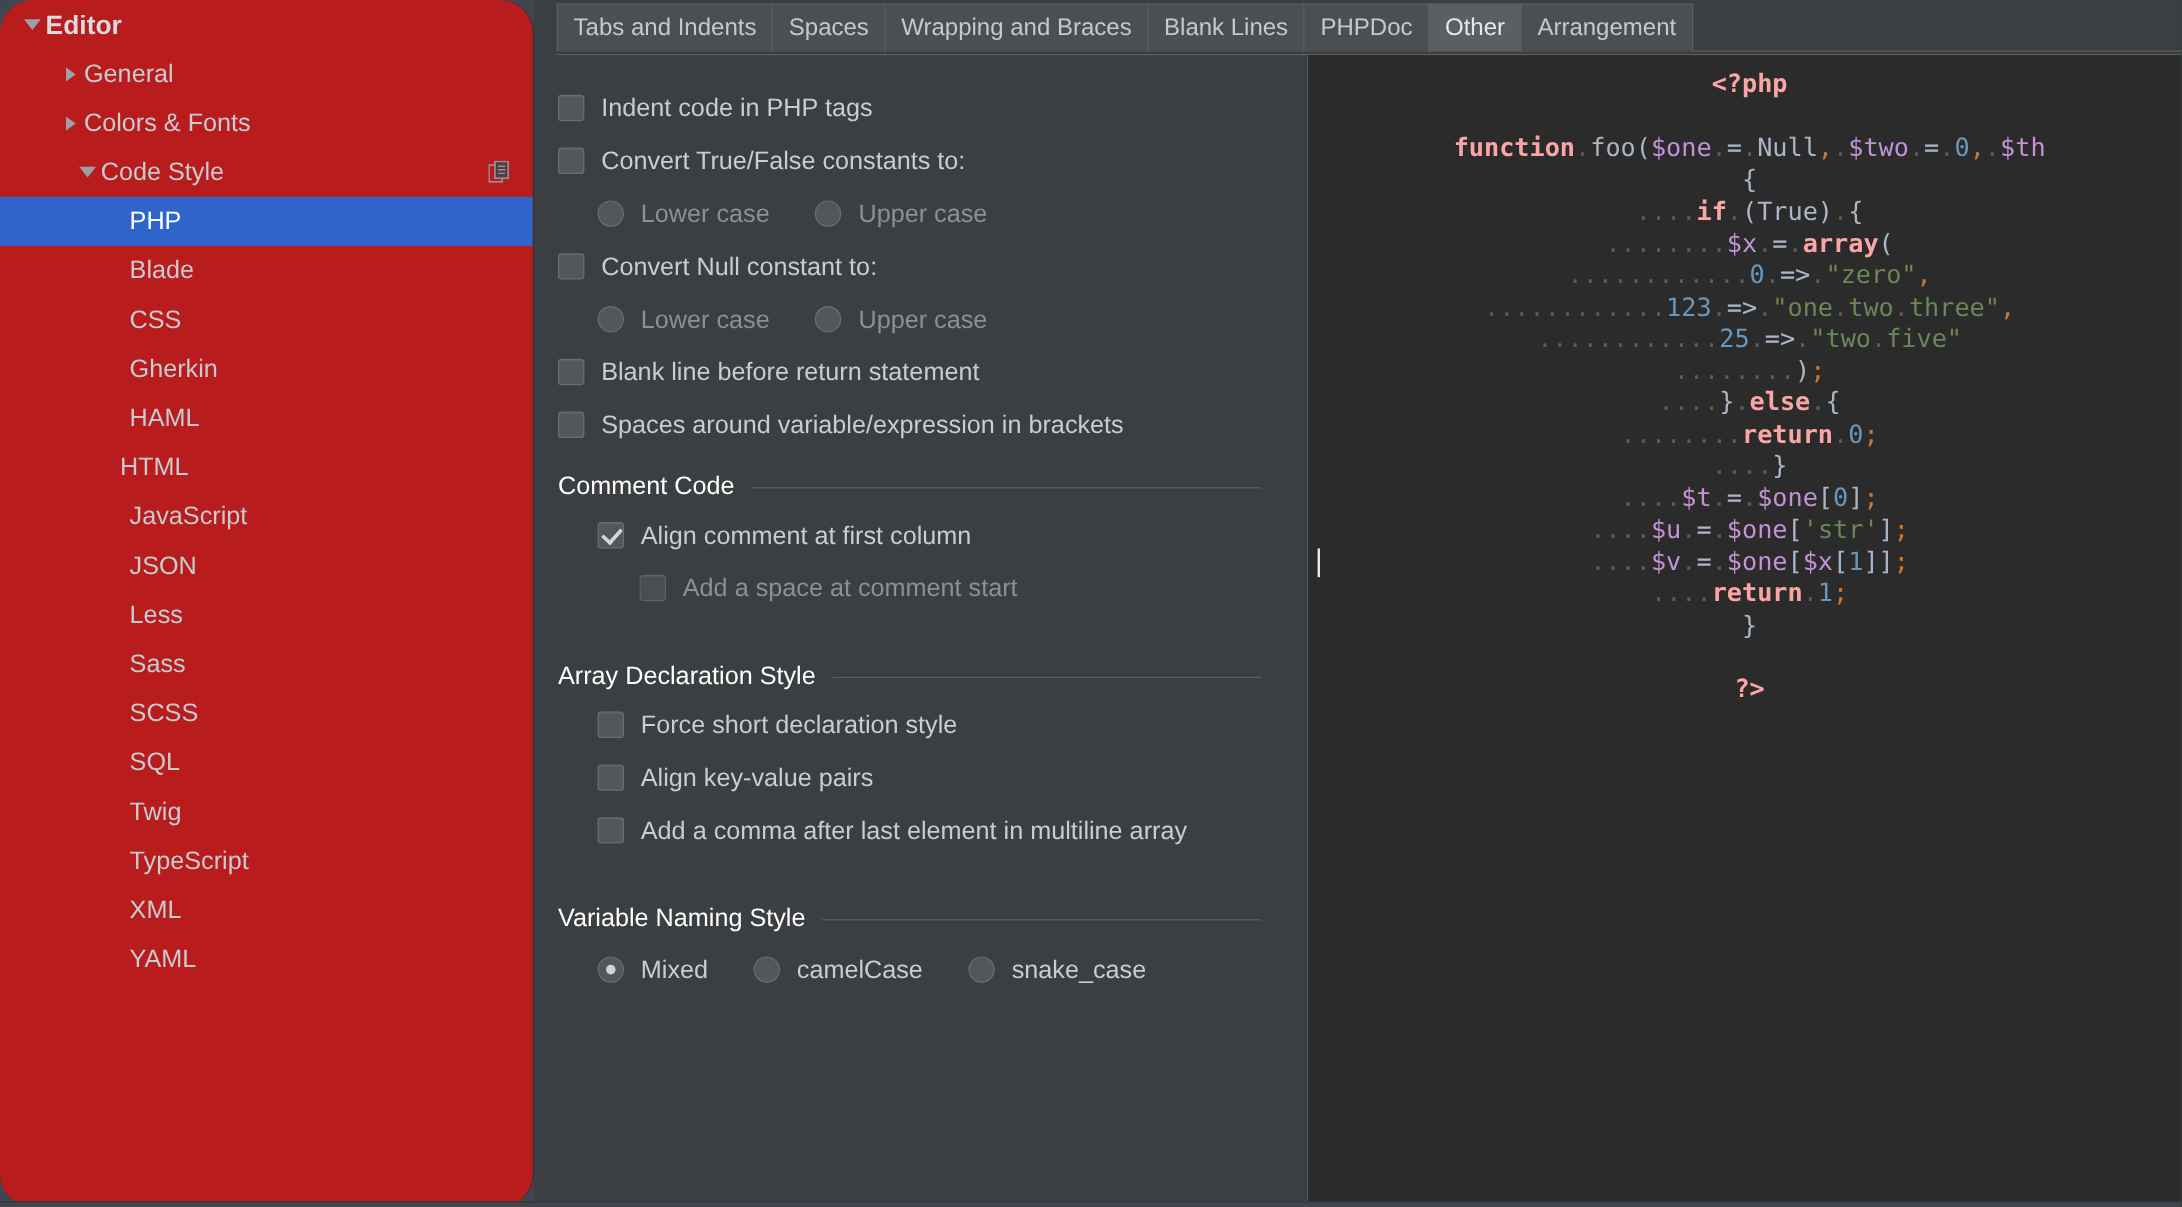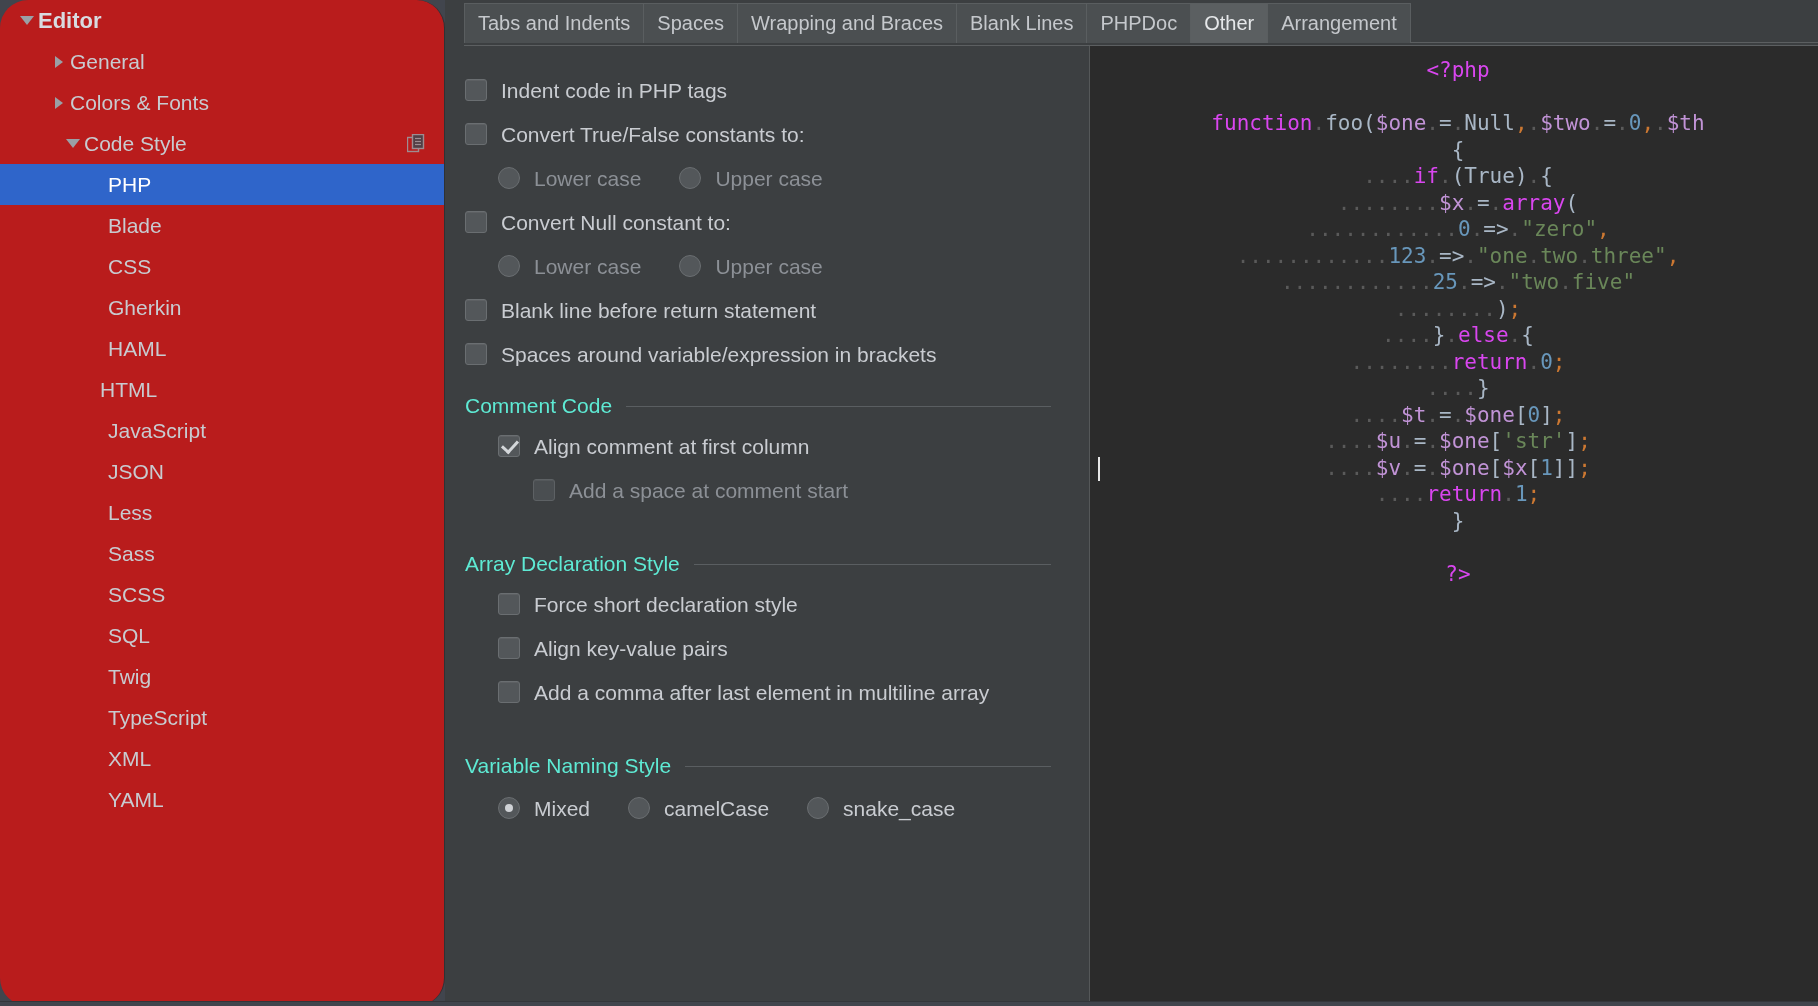--- a/index.html
+++ b/index.html
@@ -206,21 +206,21 @@
 
   .group-hdr {
     display: flex;
     align-items: center;
     margin: 18px 0 6px 0;
     padding-left: 20px;
     padding-right: 38px;
   }
   .group-hdr .gtitle {
     font-size: 21px;
-    color: #5eead4;
+    color: #ffffff;
     white-space: nowrap;
     margin-right: 14px;
   }
   .group-hdr .gline {
     flex: 1 1 auto;
     height: 1px;
     background: #5a5e61;
   }
 
   
@@ -234,21 +234,21 @@
   }
   .code {
     font-family: "DejaVu Sans Mono", monospace;
     font-size: 21px;
     line-height: 26.5px;
     padding: 11px 0 0 8px;
     white-space: pre;
     color: #a9b7c6;
   }
   .code .ln { position: relative; height: 26.5px; }
-  .k   { color: #d946ef; font-weight: normal; }
+  .k   { color: #fca5a5; font-weight: bold; }
   .var { color: #c193d6; }
   .num { color: #6897bb; }
   .str { color: #6a8759; }
   .pl  { color: #a9b7c6; }
   .punc{ color: #cc7832; }
   .dot { color: #5a5a5a; }
   .caret {
     position: absolute;
     left: 0px;
     top: 2px;

